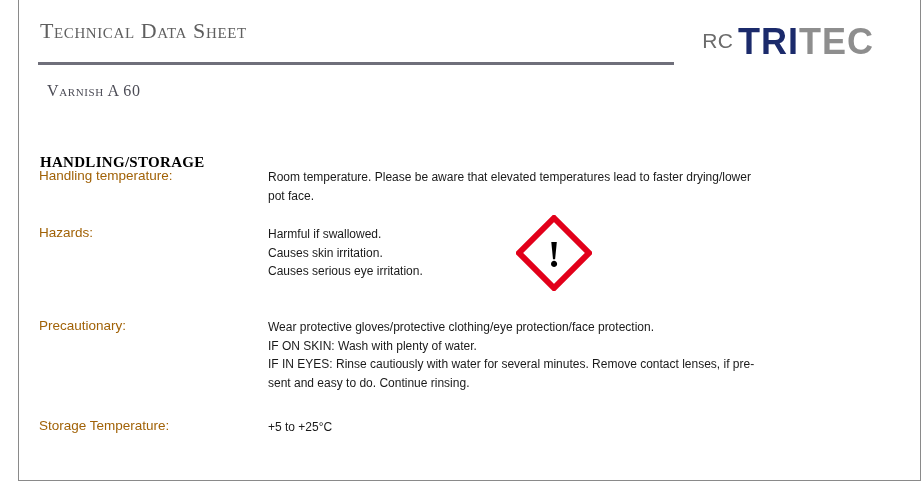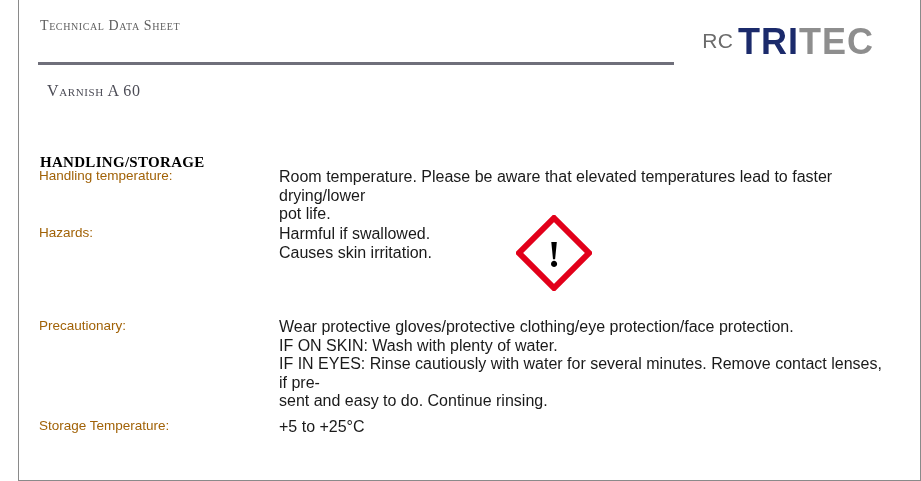--- a/index.html
+++ b/index.html
@@ -41,21 +41,21 @@
   
   .header {
     position: absolute;
     left: 40px;
     top: 18px;
     width: 850px;
     height: 44px;
   }
   .doc-title {
     font-family: "Liberation Serif", serif;
-    font-size: 14px;
+    font-size: 22px;
     color: #5f5f5f;
     letter-spacing: 0.6px;
     white-space: nowrap;
   }
   
   .sc {
     font-variant: small-caps;
   }
   .logo {
     position: absolute;
@@ -132,24 +132,24 @@
   .label {
     position: absolute;
     left: 39px;
     font-family: "Liberation Sans", sans-serif;
     font-size: 13.5px;
     color: #a16207;
     white-space: nowrap;
   }
   .value {
     position: absolute;
-    left: 279px;
+    left: 268px;
     width: 610px;
     font-family: "Liberation Sans", sans-serif;
-    font-size: 16px;
+    font-size: 12px;
     color: #1a1a1a;
     line-height: 18.5px;
   }
   .value .line { display: block; }
 
   
   .pictogram {
     position: absolute;
     left: 516px;
     top: 47px;
@@ -180,29 +180,30 @@
   <div class="product">Varnish A 60</div>
 
   <div class="section-title">HANDLING/STORAGE</div>
 
   <div class="rows">
 
     <div class="row" style="top:0px;">
       <div class="label">Handling temperature:</div>
       <div class="value">
         <span class="line">Room temperature. Please be aware that elevated temperatures lead to faster drying/lower</span>
-        <span class="line">pot life.</span>
+        <span class="line">pot face.</span>
       </div>
     </div>
 
     <div class="row" style="top:57px;">
       <div class="label">Hazards:</div>
       <div class="value">
         <span class="line">Harmful if swallowed.</span>
         <span class="line">Causes skin irritation.</span>
+        <span class="line">Causes serious eye irritation.</span>
       </div>
     </div>
 
     <div class="row" style="top:150px;">
       <div class="label">Precautionary:</div>
       <div class="value">
         <span class="line">Wear protective gloves/protective clothing/eye protection/face protection.</span>
         <span class="line">IF ON SKIN: Wash with plenty of water.</span>
         <span class="line">IF IN EYES: Rinse cautiously with water for several minutes. Remove contact lenses, if pre-</span>
         <span class="line">sent and easy to do. Continue rinsing.</span>

